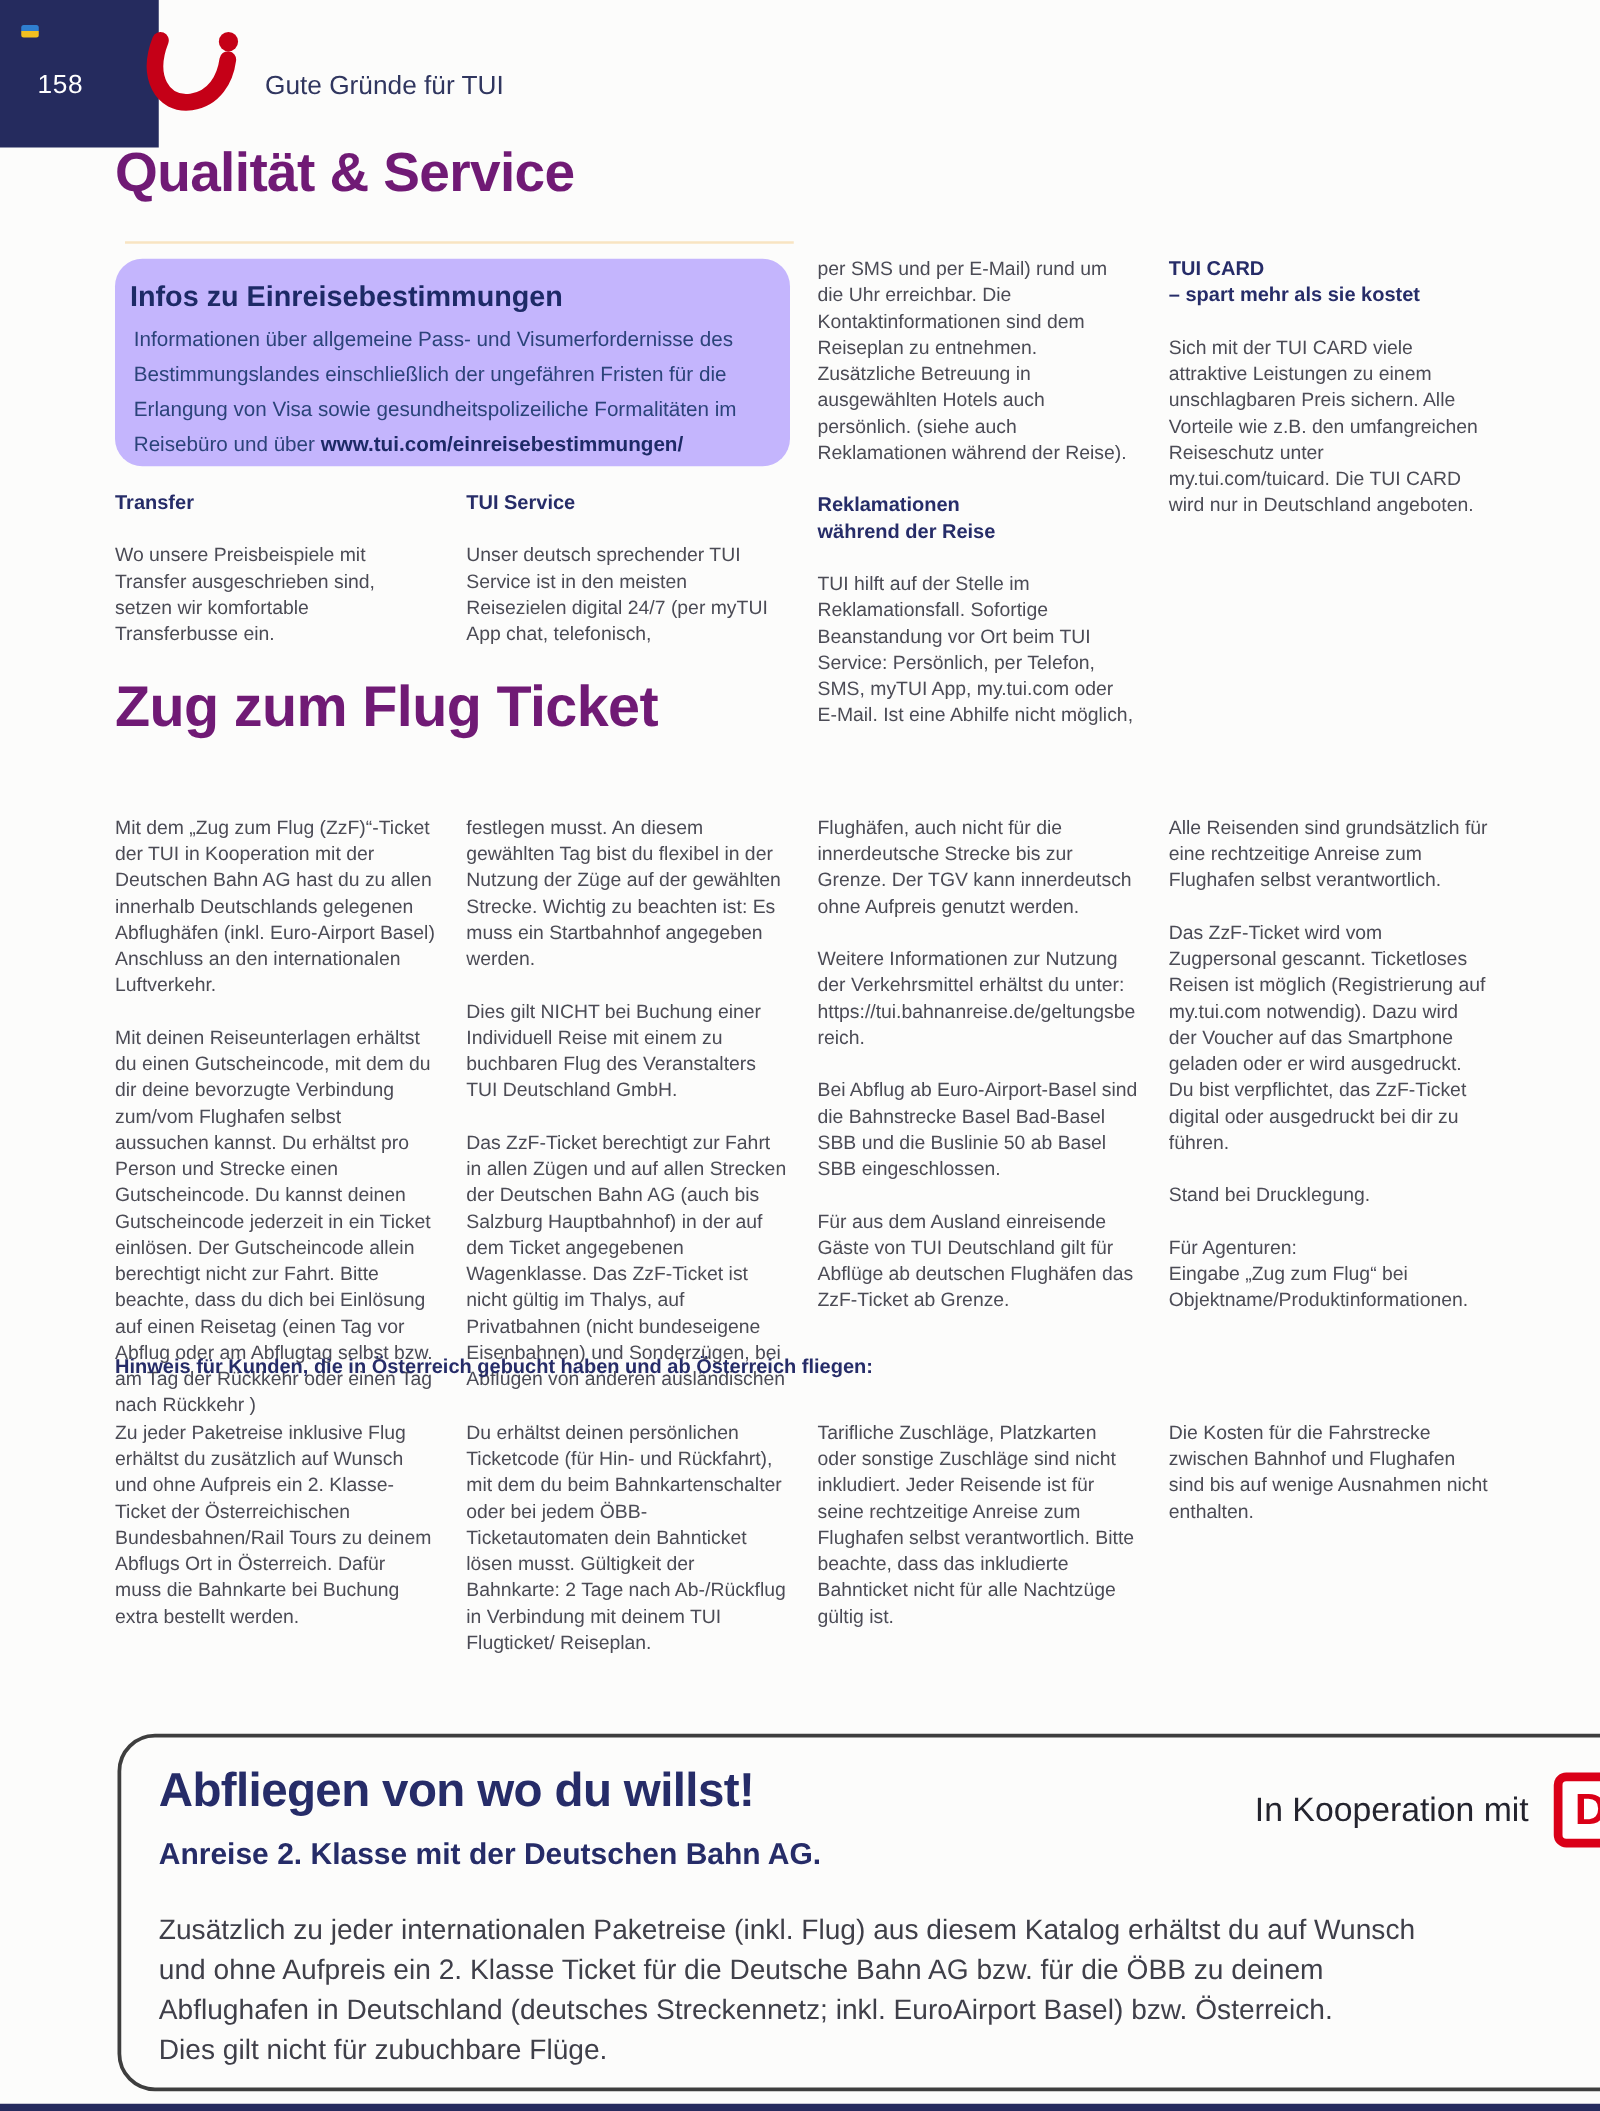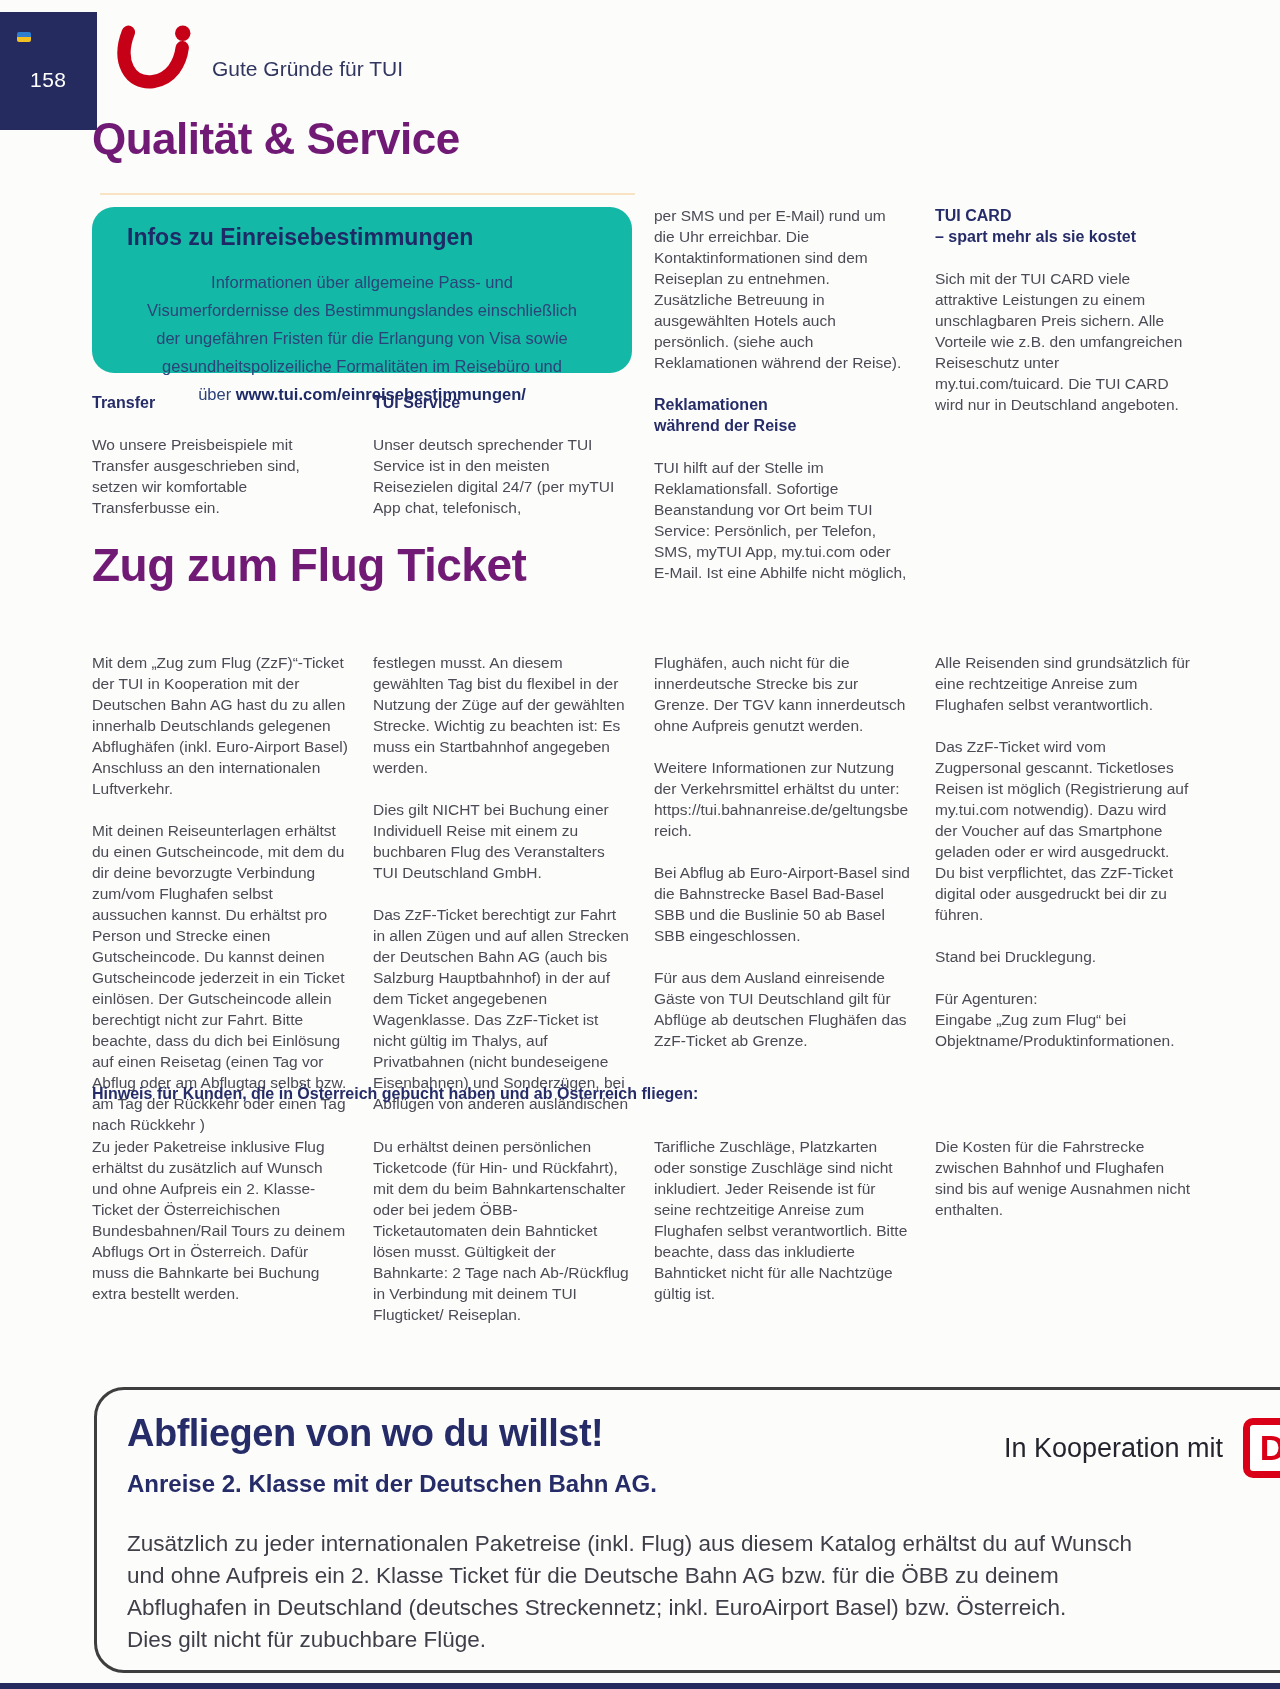--- a/index.html
+++ b/index.html
@@ -4,37 +4,37 @@
 <style>
   html,body{margin:0;padding:0;background:#e8e8e8;}
   .page{
     position:relative;width:1280px;height:1689px;margin:0 auto;
     background:#fcfcfb;overflow:hidden;
     font-family:"Liberation Sans","DejaVu Sans",sans-serif;
     color:#4b4b55;
     -webkit-hyphens:auto;hyphens:auto;
   }
   
-  .pagenum-box{position:absolute;left:0;top:12px;width:97px;height:118px;background:#252b5e;}
+  .pagenum-box{position:absolute;left:0;top:0;width:97px;height:118px;background:#252b5e;padding-left:30px;}
   .flag{position:absolute;left:17px;top:20px;width:14px;height:10px;border-radius:2px;
         background:linear-gradient(to bottom,#2f7fd0 0 50%,#f2c020 50% 100%);}
   .pagenum{position:absolute;left:30px;top:56px;font-size:21px;color:#ffffff;letter-spacing:.5px;}
   .tui-logo{position:absolute;left:114px;top:24px;width:78px;height:72px;}
   .tagline{position:absolute;left:212px;top:57px;font-size:21px;color:#30365f;}
   
   .h1{position:absolute;left:92px;font-weight:800;color:#701a75;letter-spacing:-.5px;}
   .h1.quality{top:114px;font-size:44px;}
   .h1.zug{top:538px;font-size:46px;}
   .h3.hinweis{position:absolute;left:92px;top:1085px;font-size:16px;font-weight:bold;color:#262c68;}
   .crease{position:absolute;left:100px;top:193px;width:535px;height:2px;background:#f6ddb4;opacity:.8;}
   
   .infobox{position:absolute;left:92px;top:207px;width:540px;height:166px;box-sizing:border-box;
-           background:#14b8a6;border-radius:22px;padding:17px 35px;}
+           background:#c4b5fd;border-radius:22px;padding:17px 12px;}
   .infobox h2{margin:0 0 7px;font-size:23px;font-weight:800;color:#1d2a66;}
-  .infobox p{margin:17px;font-size:16.5px;line-height:28px;color:#2b4379;text-align:center;}
+  .infobox p{margin:3px;font-size:16.5px;line-height:28px;color:#2b4379;}
   .infobox .link{font-weight:bold;color:#1d2a66;}
   
   .col{position:absolute;width:256px;font-size:15.5px;line-height:21px;color:#4b4b55;overflow-wrap:break-word;}
   .col p{margin:0 0 21px;}
   .col p:last-child{margin-bottom:0;}
   .subhead{font-weight:bold;color:#262c68;white-space:pre-line;font-size:16px;line-height:21px;margin:0;}
   .c1{left:92px;}.c2{left:373px;}.c3{left:654px;}.c4{left:935px;}
   .q-low{top:392px;}
   .q-high{top:205px;}
   .zug-col{top:652px;}

